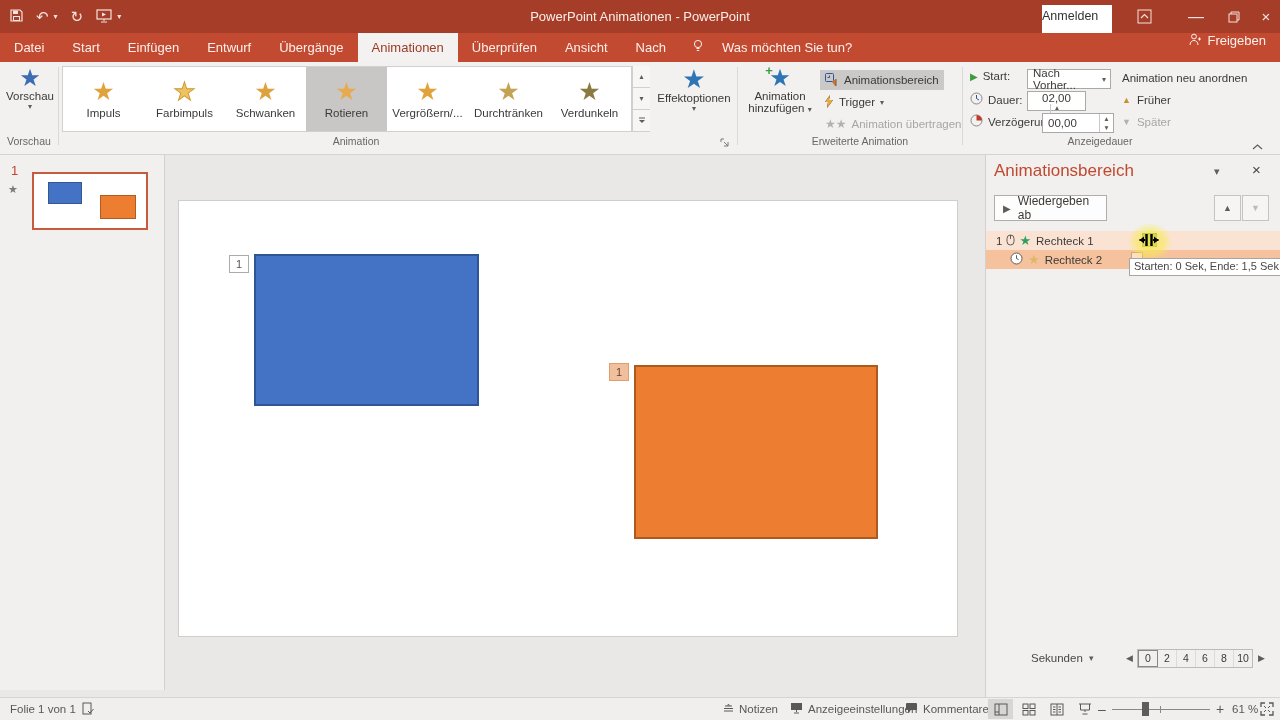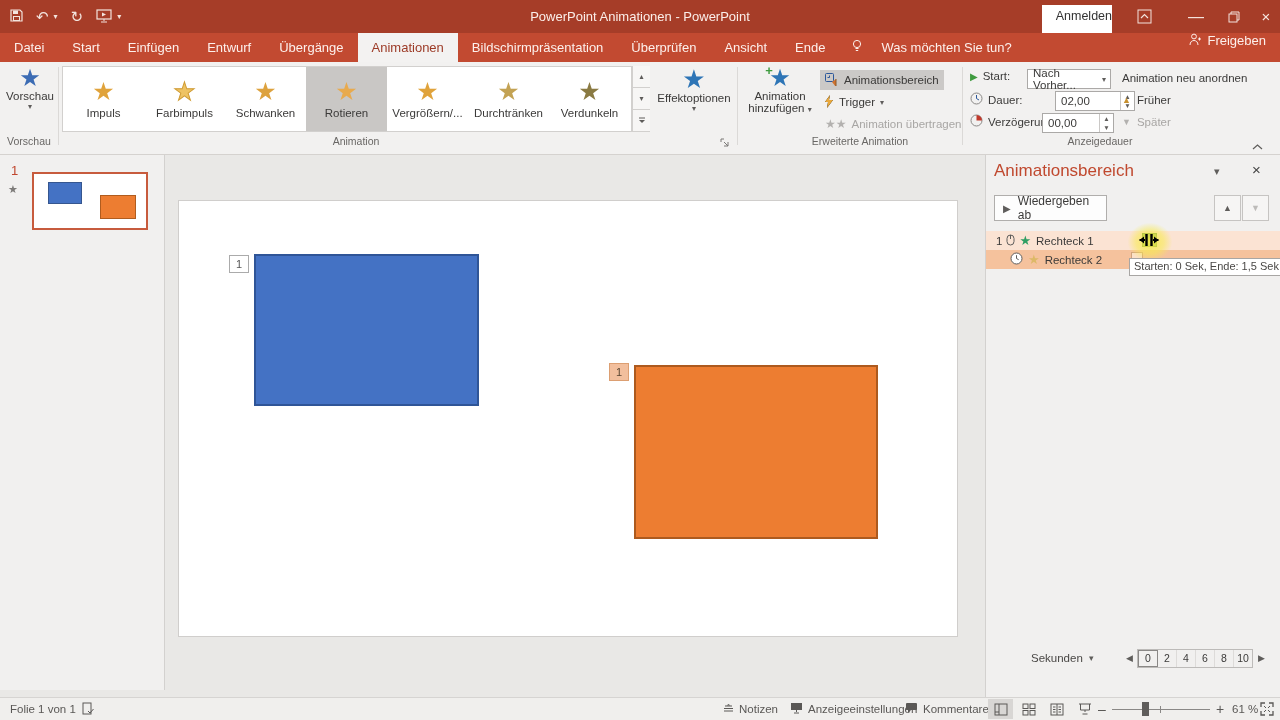--- a/index.html
+++ b/index.html
@@ -6,21 +6,21 @@
   html,body { width:1280px; height:720px; overflow:hidden; }
   body { font-family:"Liberation Sans","DejaVu Sans",sans-serif; }
   #app { position:relative; width:1280px; height:720px; background:#e9e8e6; }
 
   
   .titlebar { position:absolute; left:0; top:0; width:1280px; height:33px; background:#a63d28; color:#f7e8e2; }
   .qat { position:absolute; left:10px; top:0; height:33px; display:flex; align-items:center; gap:13px; }
   .qat .g { font-size:15px; color:#f3e4de; line-height:1; }
   .qat .tiny { font-size:8px; margin-left:-8px; }
   .win-title { position:absolute; left:0; right:0; top:0; height:33px; text-align:center; line-height:33px; font-size:13px; color:#fbeee9; }
-  .signin-btn { position:absolute; left:1042px; top:5px; width:70px; height:39px; background:#ffffff; color:#333; font-size:12.5px; text-align:right; line-height:23px; }
+  .signin-btn { position:absolute; left:1042px; top:5px; width:70px; height:39px; background:#ffffff; color:#333; font-size:12.5px; text-align:left; line-height:23px; }
   .tb-ico { position:absolute; top:0; height:33px; width:32px; display:flex; align-items:center; justify-content:center; }
   .ribopts { left:1128px; } .minbtn { left:1180px; } .restbtn { left:1218px; } .closebtn { left:1250px; font-size:15px; }
 
   
   .tabrow { position:absolute; left:0; top:33px; width:1280px; height:29px; background:#c24a31; display:flex; align-items:stretch; color:#fdf0ec; font-size:13px; }
   .tab { padding:0 14px; display:flex; align-items:center; }
   .tab.active { background:#f3f2f1; color:#9c3a26; }
   .tellme { padding:0 12px; display:flex; align-items:center; gap:18px; }
   .share { margin-left:auto; padding:0 14px; display:flex; align-items:flex-start; gap:6px; }
 
@@ -138,24 +138,23 @@
     <div class="tb-ico closebtn">×</div>
   </div>
 
   <div class="tabrow">
     <div class="tab">Datei</div>
     <div class="tab">Start</div>
     <div class="tab">Einfügen</div>
     <div class="tab">Entwurf</div>
     <div class="tab">Übergänge</div>
     <div class="tab active">Animationen</div>
-    <div class="tab">Bildschirmpräsentation</div>
     <div class="tab">Überprüfen</div>
     <div class="tab">Ansicht</div>
-    <div class="tab">Ende</div>
+    <div class="tab">Nach</div>
     <div class="tellme">
       <span><svg width="12" height="14" viewBox="0 0 12 14">
             <circle cx="6" cy="5" r="3.6" fill="none" stroke="#fdf0ec"></circle>
             <path d="M4.5 9.5h3M4.8 11.5h2.4" stroke="#fdf0ec"></path>
           </svg></span>
       <span>Was möchten Sie tun?</span>
     </div>
     <div class="share">
       <span><svg width="12" height="13" viewBox="0 0 12 13">
             <circle cx="5" cy="3.5" r="2.4" fill="none" stroke="#fdf0ec"></circle>
@@ -271,21 +270,21 @@
       <span style="font-size:8px; color:#5f5d5b; padding-right:4px;">▾</span>
     </div>
 
     <div class="tim-row" style="left:970px; top:30px;">
       <span><svg width="13" height="13" viewBox="0 0 13 13">
             <circle cx="6.5" cy="6.5" r="5.5" fill="none" stroke="#8a8886"></circle>
             <path d="M6.5 3v3.5l2.5 1.5" fill="none" stroke="#2b579a"></path>
           </svg></span>
       <span>Dauer:</span>
     </div>
-    <div class="field" style="position:absolute; left:1055px; top:29px; width:80px;">
+    <div class="field" style="position:absolute; left:1027px; top:29px; width:59px;flex-direction:column;">
       <span class="val">02,00</span>
       <span class="spin">
           <span>▲</span>
           <span>▼</span>
         </span>
     </div>
 
     <div class="tim-row" style="left:970px; top:52px;">
       <span><svg width="13" height="13" viewBox="0 0 13 13">
             <circle cx="6.5" cy="6.5" r="5.5" fill="none" stroke="#8a8886"></circle>

